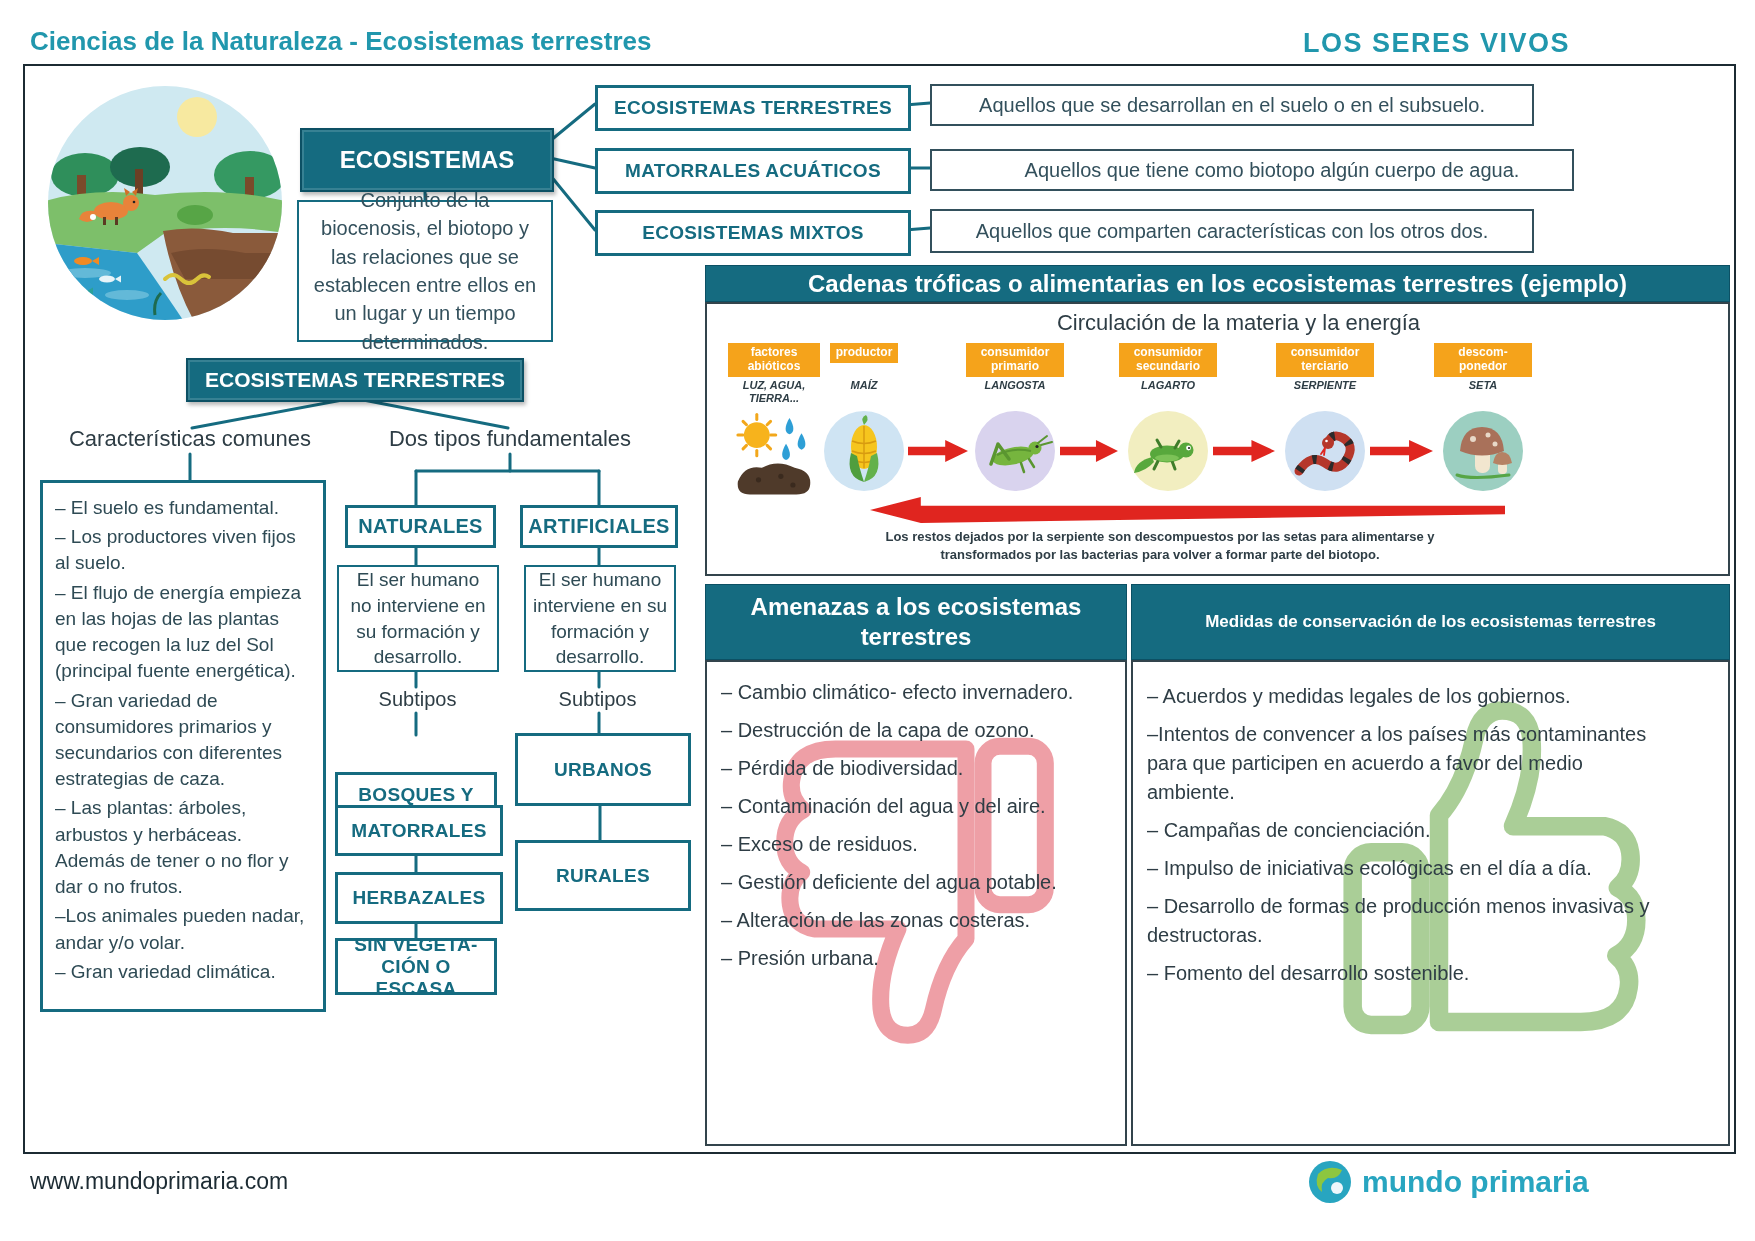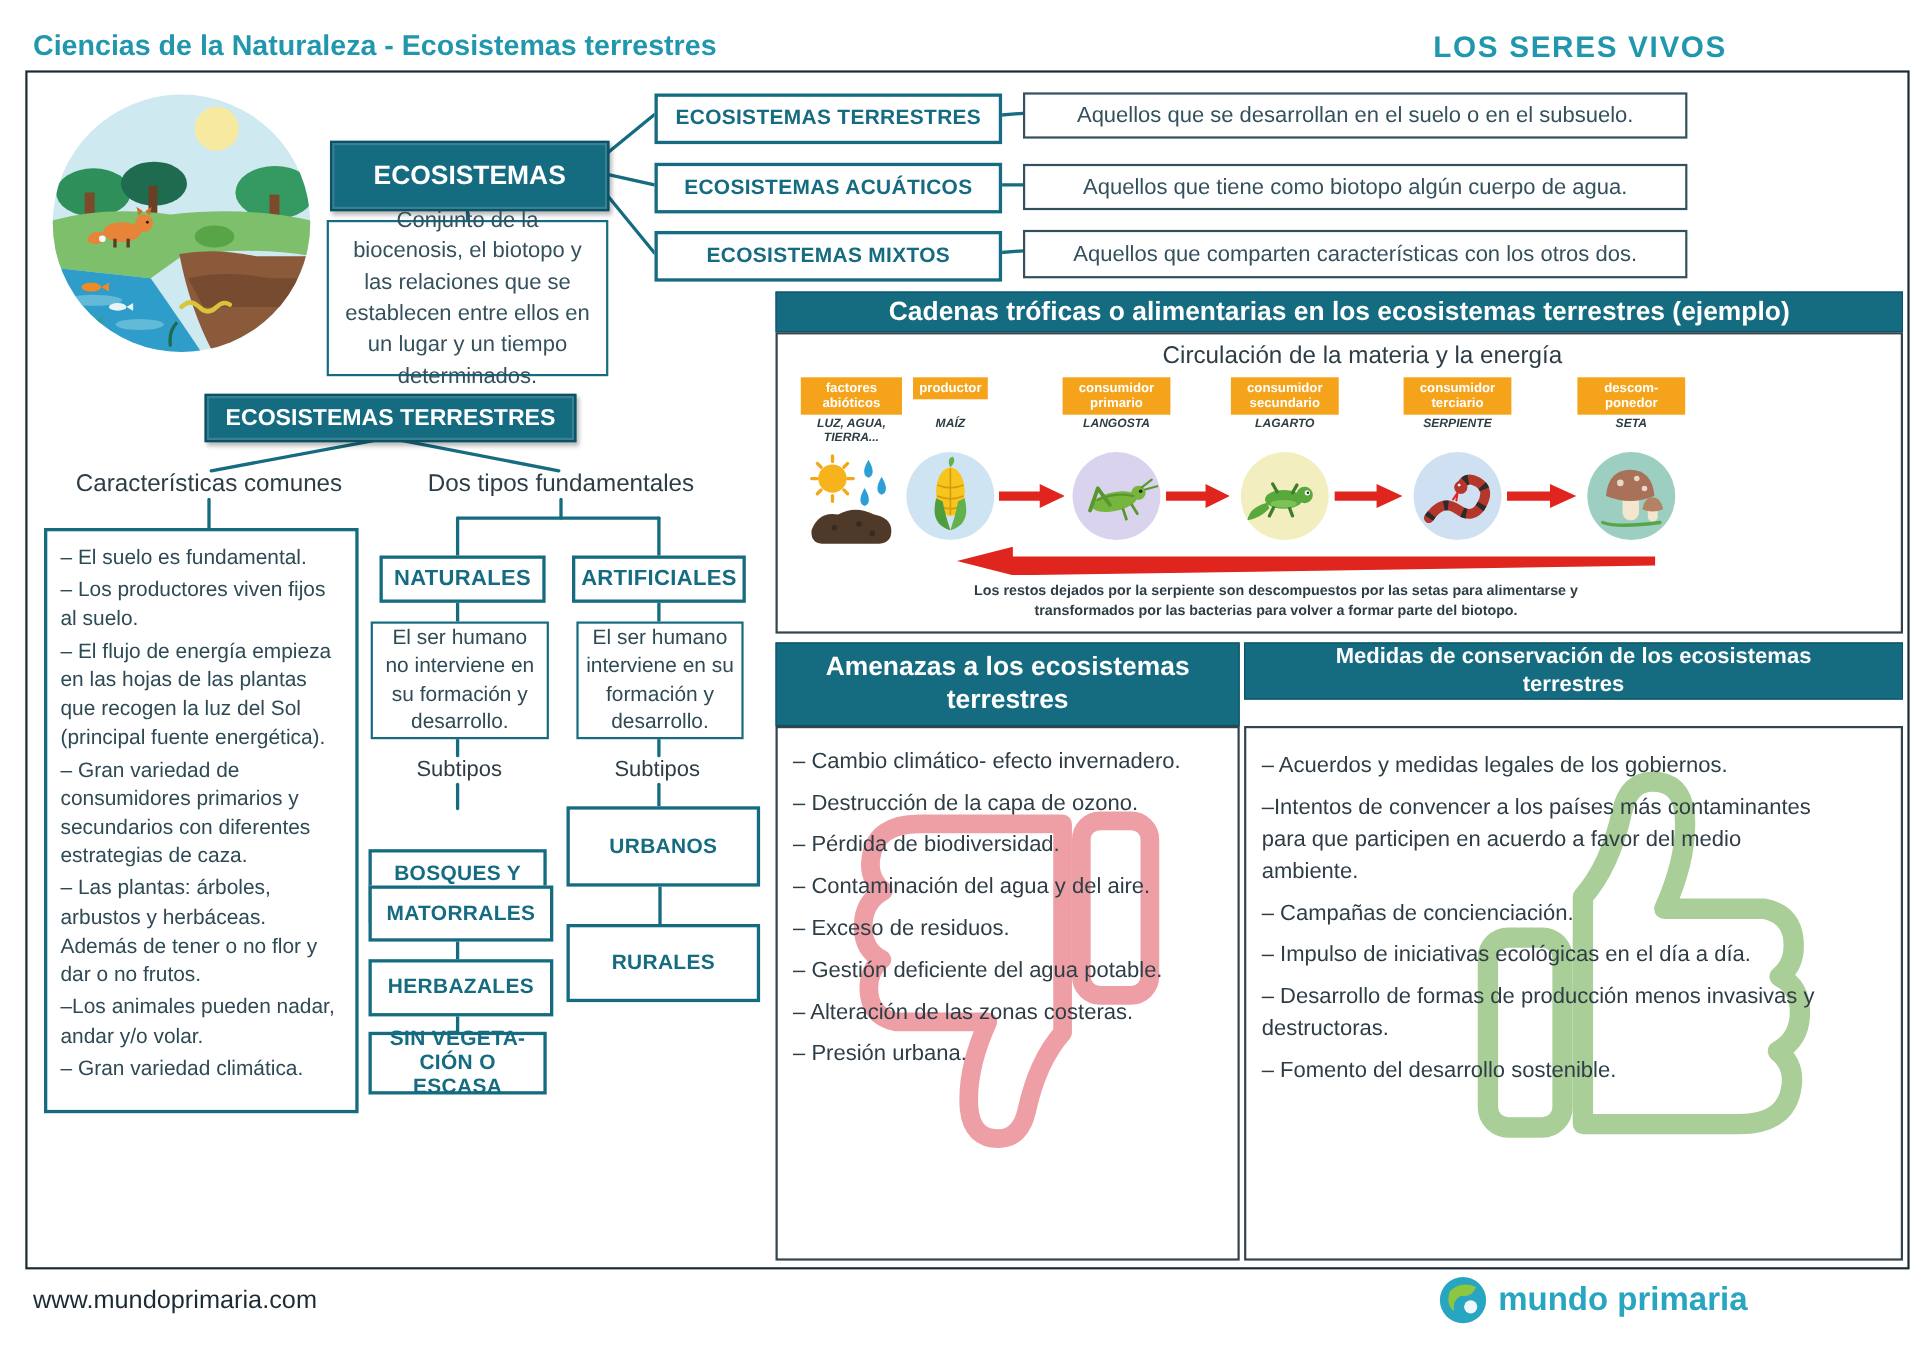--- a/index.html
+++ b/index.html
@@ -136,23 +136,23 @@
     <span>Conjunto de la biocenosis, el biotopo y las relaciones que se establecen entre ellos en un lugar y un tiempo determinados.</span>
   </div>
 
   <div class="abs tbox ctr" style="left:595px;top:85px;width:310px;height:40px;font-size:19px;">
     <span>ECOSISTEMAS TERRESTRES</span>
   </div>
   <div class="abs dbox ctr" style="left:930px;top:84px;width:600px;height:38px;font-size:20px;">
     <span>Aquellos que se desarrollan en el suelo o en el subsuelo.</span>
   </div>
   <div class="abs tbox ctr" style="left:595px;top:148px;width:310px;height:40px;font-size:19px;">
-    <span>ECOSISTEMAS ACUÁTICOS</span>
-  </div>
-  <div class="abs dbox ctr" style="left:930px;top:149px;width:600px;height:38px;font-size:20px;">
+    <span>MATORRALES ACUÁTICOS</span>
+  </div>
+  <div class="abs dbox ctr" style="left:930px;top:149px;width:600px;height:38px;font-size:20px;padding-left:40px;">
     <span>Aquellos que tiene como biotopo algún cuerpo de agua.</span>
   </div>
   <div class="abs tbox ctr" style="left:595px;top:210px;width:310px;height:40px;font-size:19px;">
     <span>ECOSISTEMAS MIXTOS</span>
   </div>
   <div class="abs dbox ctr" style="left:930px;top:209px;width:600px;height:40px;font-size:20px;">
     <span>Aquellos que comparten características con los otros dos.</span>
   </div>
 
   <div class="abs darkbox ctr" style="left:186px;top:358px;width:334px;height:40px;font-size:21px;">
@@ -352,21 +352,21 @@
     <p>– Cambio climático- efecto invernadero.</p>
     <p>– Destrucción de la capa de ozono.</p>
     <p>– Pérdida de biodiversidad.</p>
     <p>– Contaminación del agua y del aire.</p>
     <p>– Exceso de residuos.</p>
     <p>– Gestión deficiente del agua potable.</p>
     <p>– Alteración de las zonas costeras.</p>
     <p>– Presión urbana.</p>
   </div>
 
-  <div class="abs panel-header ctr" style="left:1131px;top:584px;width:599px;height:52px;font-size:20px;line-height:1.25;box-sizing:border-box;padding:0 70px;">
+  <div class="abs panel-header ctr" style="left:1131px;top:584px;width:599px;height:76px;font-size:17px;line-height:1.25;box-sizing:border-box;padding:0 70px;">
     <span>Medidas de conservación de los ecosistemas terrestres</span>
   </div>
   <div class="abs panel-body list" style="left:1131px;top:660px;width:599px;height:486px;box-sizing:border-box;padding:20px 60px 10px 14px;overflow:hidden;">
     <svg class="bg-thumb" style="left:190px;top:30px;" width="380" height="370" viewBox="0 0 240 240">
       <g fill="#ffffff" stroke="#a6cc92" stroke-width="12" stroke-linejoin="round" stroke-linecap="round">
         <rect x="16" y="104" width="44" height="112" rx="12"></rect>
         <path d="M72,214 L164,214 Q192,214 195,192 Q197,179 187,171 Q200,164 200,148 Q200,133 188,127 Q198,119 196,104 Q194,90 179,87 L120,87 Q134,56 132,31 Q130,12 113,12 Q99,12 95,30 Q88,62 72,80 Z"></path>
       </g>
     </svg>
     <p>– Acuerdos y medidas legales de los gobiernos.</p>

